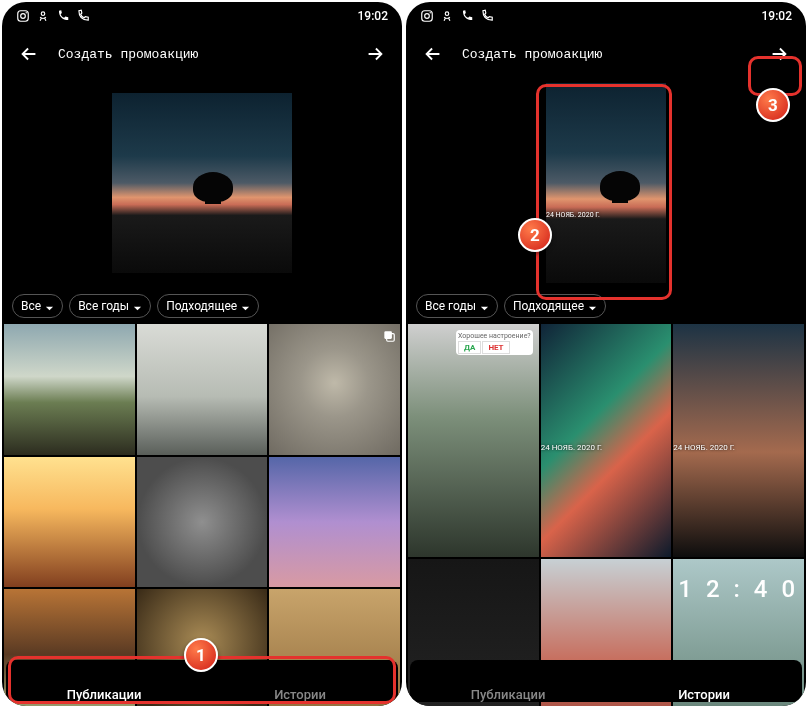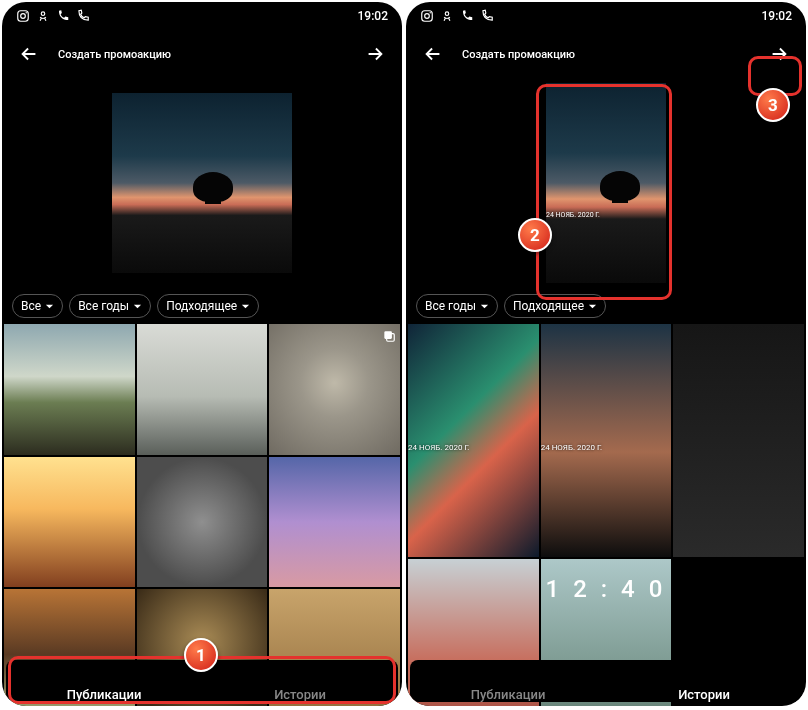--- a/index.html
+++ b/index.html
@@ -34,22 +34,23 @@
   .sb-time { font-weight: 500; }
   .header {
     height: 48px;
     display: flex;
     align-items: center;
     padding: 0 10px;
     gap: 12px;
   }
   .header .title {
     flex: 1;
-    font-size: 11px;
+    font-size: 13px;
     font-weight: 500;
+    font-family: Liberation Mono, monospace;
   }
   .icon-btn {
     width: 34px; height: 34px;
     display: flex; align-items: center; justify-content: center;
     cursor: pointer;
   }
   .icon-btn svg { width: 22px; height: 22px; stroke: #fff; fill: none; stroke-width: 2; }
   .preview-area {
     height: 210px;
     display: flex;
@@ -75,21 +76,21 @@
     gap: 6px;
     padding: 6px 10px;
     align-items: center;
   }
   .chip {
     border: 1px solid #555;
     border-radius: 12px;
     padding: 4px 8px;
     font-size: 12px;
     display: flex;
-    align-items: center;
+    align-items: flex-end;
     gap: 4px;
     cursor: pointer;
   }
   .chip svg { width: 9px; height: 9px; fill: #fff; }
   .grid {
     display: grid;
     grid-template-columns: repeat(3, 1fr);
     gap: 2px;
     padding: 0 2px;
   }
@@ -354,20 +355,29 @@
     </div>
     <div class="chip">
       <span>Подходящее</span>
       <svg viewBox="0 0 10 10">
           <path d="M1 3l4 4 4-4z"></path>
         </svg>
     </div>
   </div>
 
   <div class="grid-stories">
+    <div class="scell mountain">
+      <div class="poll">
+        <div>Хорошее настроение?</div>
+        <div class="poll-row">
+          <div class="poll-btn yes">ДА</div>
+          <div class="poll-btn no">НЕТ</div>
+        </div>
+      </div>
+    </div>
     <div class="scell poly">
       <div class="overlay-text">24 НОЯБ. 2020 Г.</div>
     </div>
     <div class="scell treesun">
       <div class="overlay-text">24 НОЯБ. 2020 Г.</div>
     </div>
     <div class="scell dark"></div>
     <div class="scell autumn"></div>
     <div class="scell clock">
       <div class="overlay-clock">1 2 : 4 0</div>

